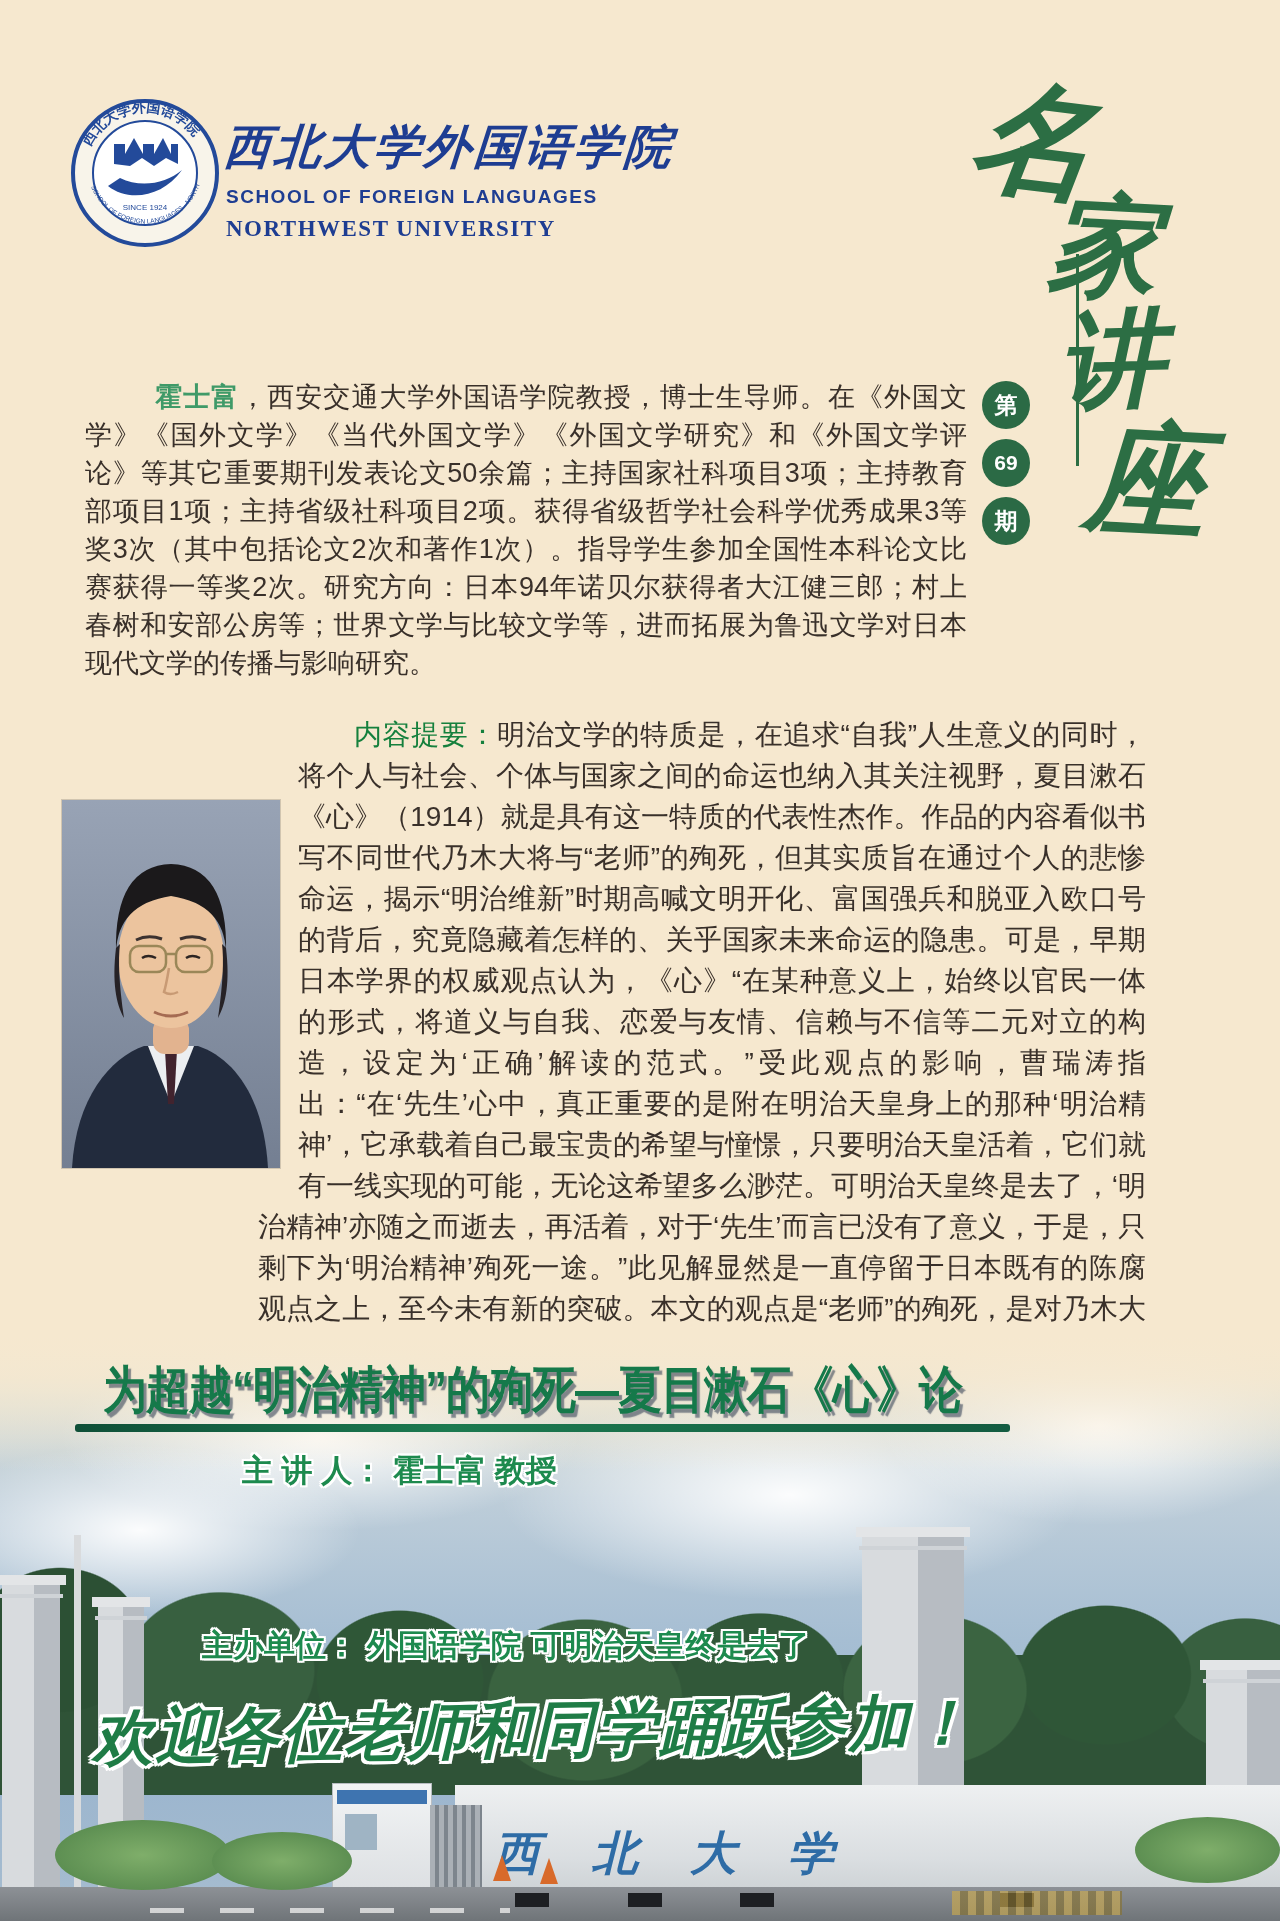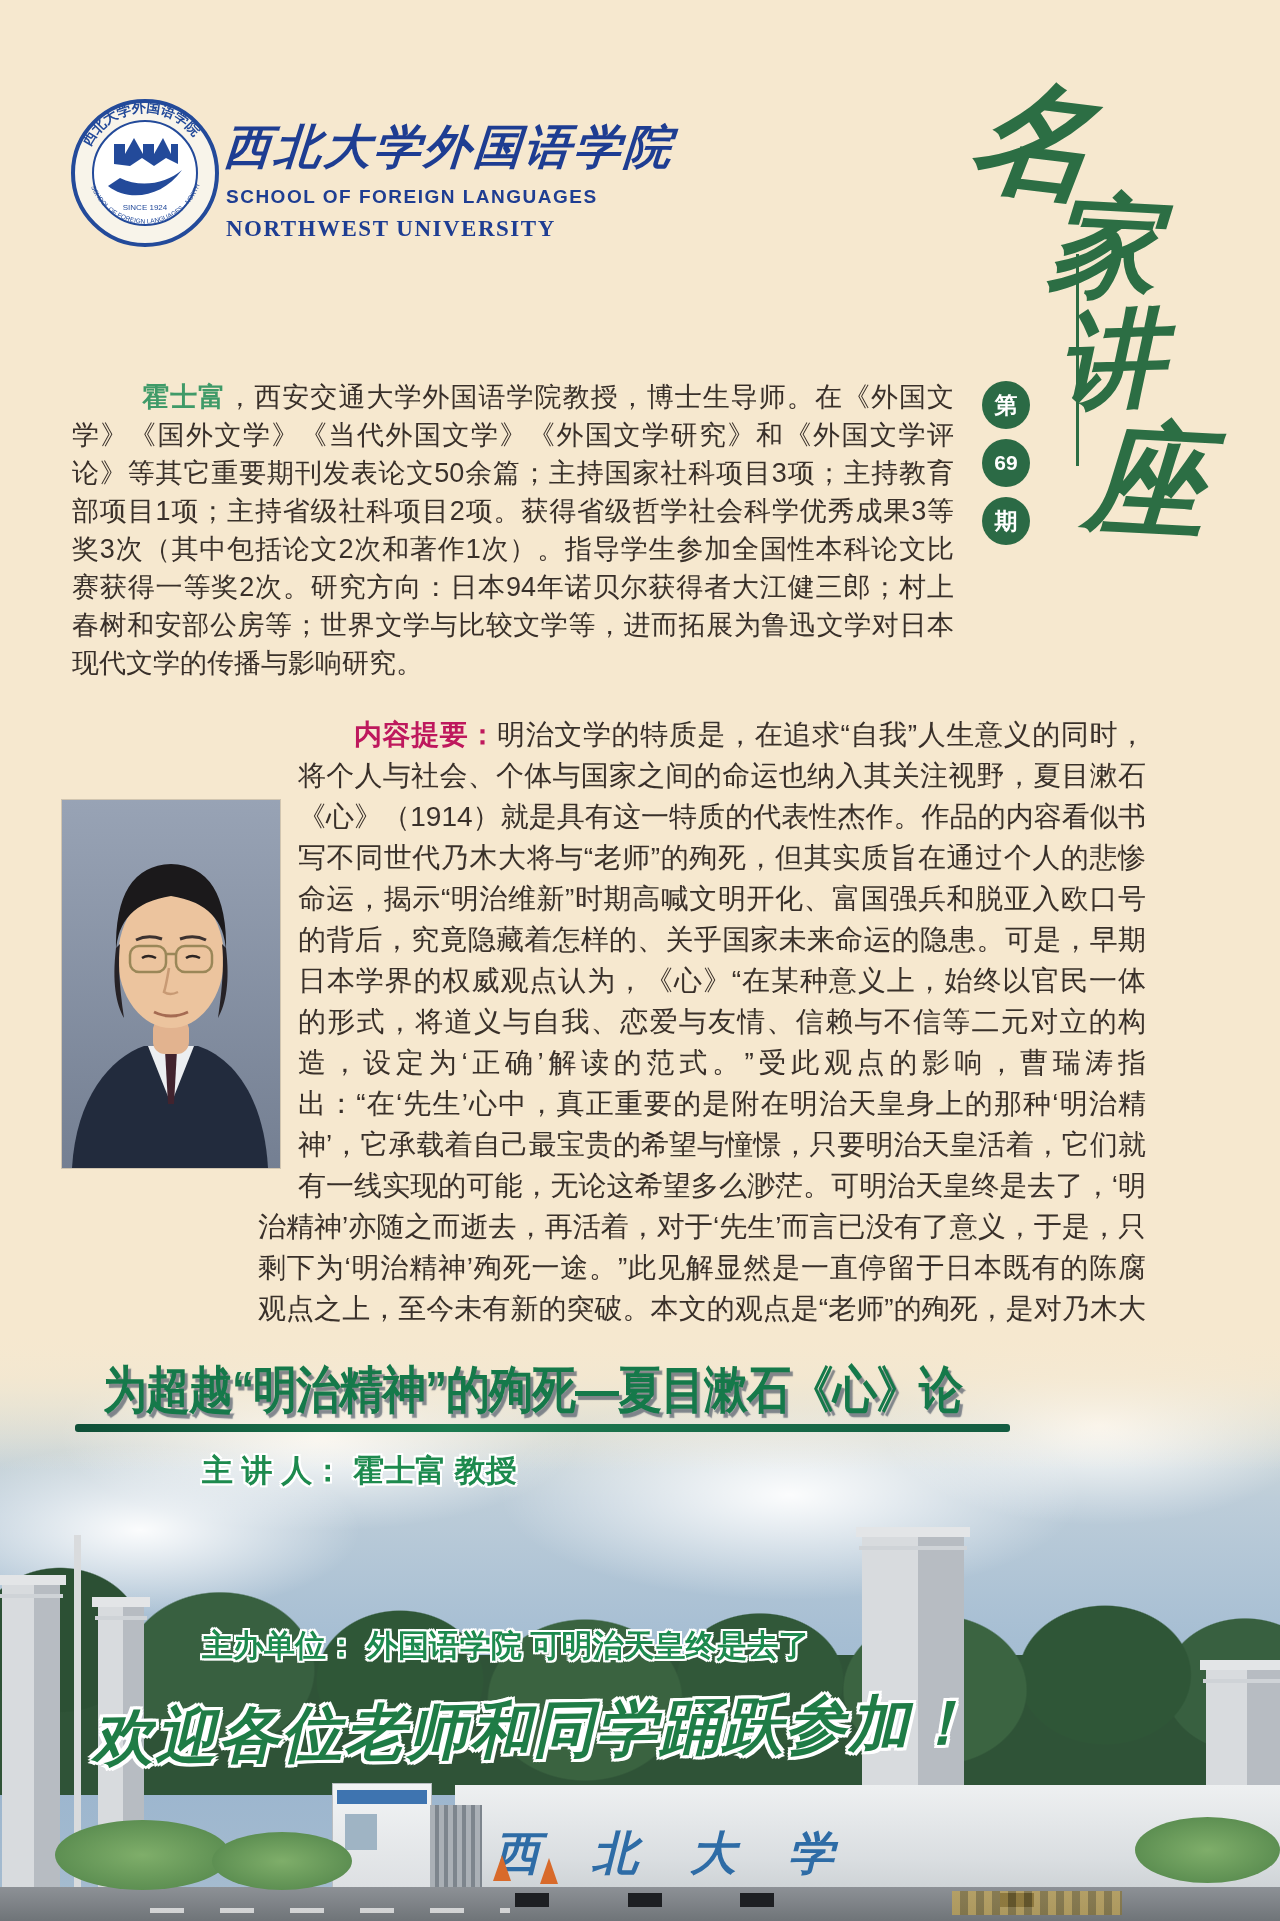--- a/index.html
+++ b/index.html
@@ -22,28 +22,28 @@
   .c2{left:1058px;top:308px;font-size:106px;transform:rotate(-2deg);}
   .c3{left:1084px;top:420px;font-size:122px;transform:rotate(3deg);}
   .series-line{position:absolute;left:1076px;top:254px;width:3px;height:212px;background:#2c6e44;}
   .badge{position:absolute;left:982px;width:48px;height:48px;border-radius:50%;background:#2b6a45;
     color:#ffffff;display:flex;align-items:center;justify-content:center;font-weight:bold;font-size:23px;}
   .b0{top:381px;}
   .b1{top:439px;font-size:21px;}
   .b2{top:497px;}
 
   
-  .bio{position:absolute;left:72px;top:378px;width:882px;margin:0;font-size:27px;line-height:38px;
+  .bio{position:absolute;left:85px;top:378px;width:882px;margin:0;font-size:27px;line-height:38px;
     color:#39302a;text-align:justify;text-indent:2.6em;}
   .bio-name{color:#3f9a68;font-weight:bold;}
   .abstract{position:absolute;left:258px;top:714px;width:888px;font-size:28px;line-height:41px;
     color:#39302a;text-align:justify;}
   .abstract p{margin:0;text-indent:2em;}
   .abs-spacer{float:left;width:40px;height:454px;}
-  .abs-label{color:#be185d;font-weight:bold;}
+  .abs-label{color:#15803d;font-weight:normal;}
 
   
   .photo{position:absolute;left:62px;top:800px;width:218px;height:368px;box-shadow:0 0 0 1px rgba(0,0,0,.15);}
 
   
   .scene{position:absolute;left:0;top:1335px;width:1280px;height:586px;overflow:hidden;}
   .sky{position:absolute;inset:0;background:linear-gradient(180deg,#efe9d8 0%,#dde2da 9%,#bdcdd9 28%,
     #a6bed3 52%,#9bb5ce 74%,#a7bdd0 100%);}
   .cloud{position:absolute;background:radial-gradient(closest-side,rgba(255,255,255,.95),rgba(255,255,255,0));}
   .cl1{left:60px;top:6px;width:520px;height:190px;}
@@ -100,21 +100,21 @@
 
   
   .lec-title{position:absolute;left:103px;top:1356px;font-size:44px;font-weight:900;color:#15794a;
     letter-spacing:-1px;transform:scaleY(1.15);transform-origin:left top;white-space:nowrap;
     text-shadow:3px 4px 1px rgba(38,52,76,.55);}
   .title-underline{position:absolute;left:75px;top:1424px;width:935px;height:8px;border-radius:3px;
     background:linear-gradient(90deg,#0e4f38,#1c7a50 40%,#135c41);}
   .detail{position:absolute;left:202px;font-size:31px;font-weight:bold;color:#1d8a4e;white-space:nowrap;
     text-shadow:-2px -2px 0 #fff,2px -2px 0 #fff,-2px 2px 0 #fff,2px 2px 0 #fff,0 -2px 0 #fff,
     0 2px 0 #fff,-2px 0 0 #fff,2px 0 0 #fff;}
-  .r0{top:1450px;}.r1{top:1509px;}.r2{top:1567px;}.r3{top:1625px;}
+  .r0{top:1450px;margin-left:40px;}.r1{top:1509px;}.r2{top:1567px;}.r3{top:1625px;}
   .dvalue{margin-left:10px;}
   .welcome{position:absolute;left:92px;top:1690px;font-size:61px;font-weight:900;font-style:italic;
     color:#1f7c46;letter-spacing:2px;white-space:nowrap;transform:rotate(-1deg);
     font-family:"Liberation Serif",serif;
     text-shadow:-3px -3px 0 #fff,3px -3px 0 #fff,-3px 3px 0 #fff,3px 3px 0 #fff,0 -3px 0 #fff,
     0 3px 0 #fff,-3px 0 0 #fff,3px 0 0 #fff;}
 </style>
 </head>
 <body>
 

